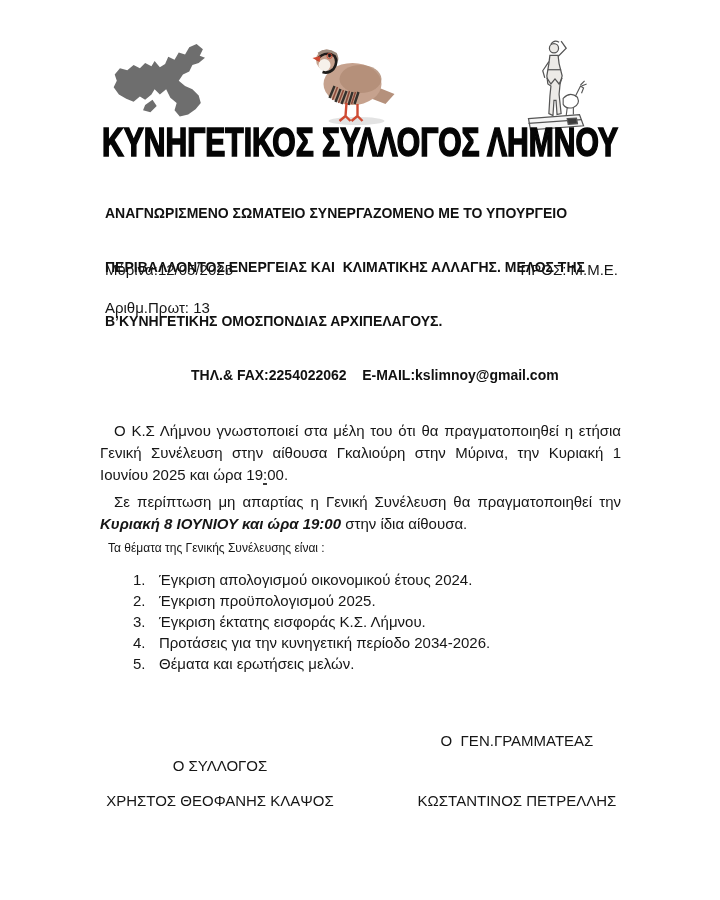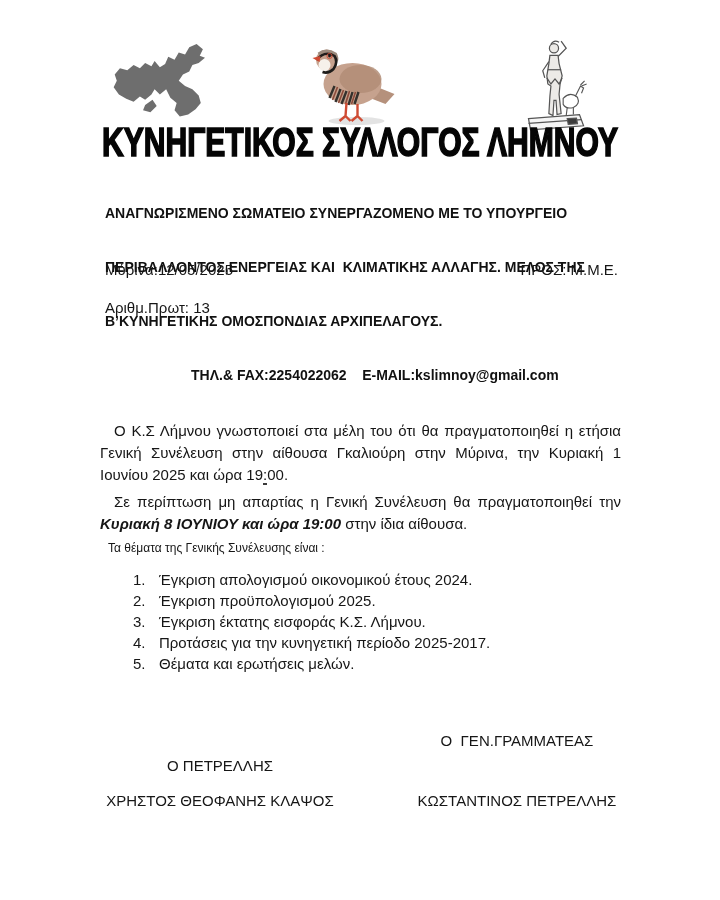--- a/index.html
+++ b/index.html
@@ -149,26 +149,26 @@
     <div class="li">
       <span class="num">2.</span>
       <span class="txt">Έγκριση προϋπολογισμού 2025.</span>
     </div>
     <div class="li">
       <span class="num">3.</span>
       <span class="txt">Έγκριση έκτατης εισφοράς Κ.Σ. Λήμνου.</span>
     </div>
     <div class="li">
       <span class="num">4.</span>
-      <span class="txt">Προτάσεις για την κυνηγετική περίοδο 2025-2017.</span>
+      <span class="txt">Προτάσεις για την κυνηγετική περίοδο 2034-2026.</span>
     </div>
     <div class="li">
       <span class="num">5.</span>
       <span class="txt">Θέματα και ερωτήσεις μελών.</span>
     </div>
   </div>
 
-  <div class="sig sig-title-left">Ο ΠΕΤΡΕΛΛΗΣ</div>
+  <div class="sig sig-title-left">Ο ΣΥΛΛΟΓΟΣ</div>
   <div class="sig sig-name-left">ΧΡΗΣΤΟΣ ΘΕΟΦΑΝΗΣ ΚΛΑΨΟΣ</div>
   <div class="sig sig-title-right">Ο  ΓΕΝ.ΓΡΑΜΜΑΤΕΑΣ</div>
   <div class="sig sig-name-right">ΚΩΣΤΑΝΤΙΝΟΣ ΠΕΤΡΕΛΛΗΣ</div>
 
 </div>
 
 </body></html>

